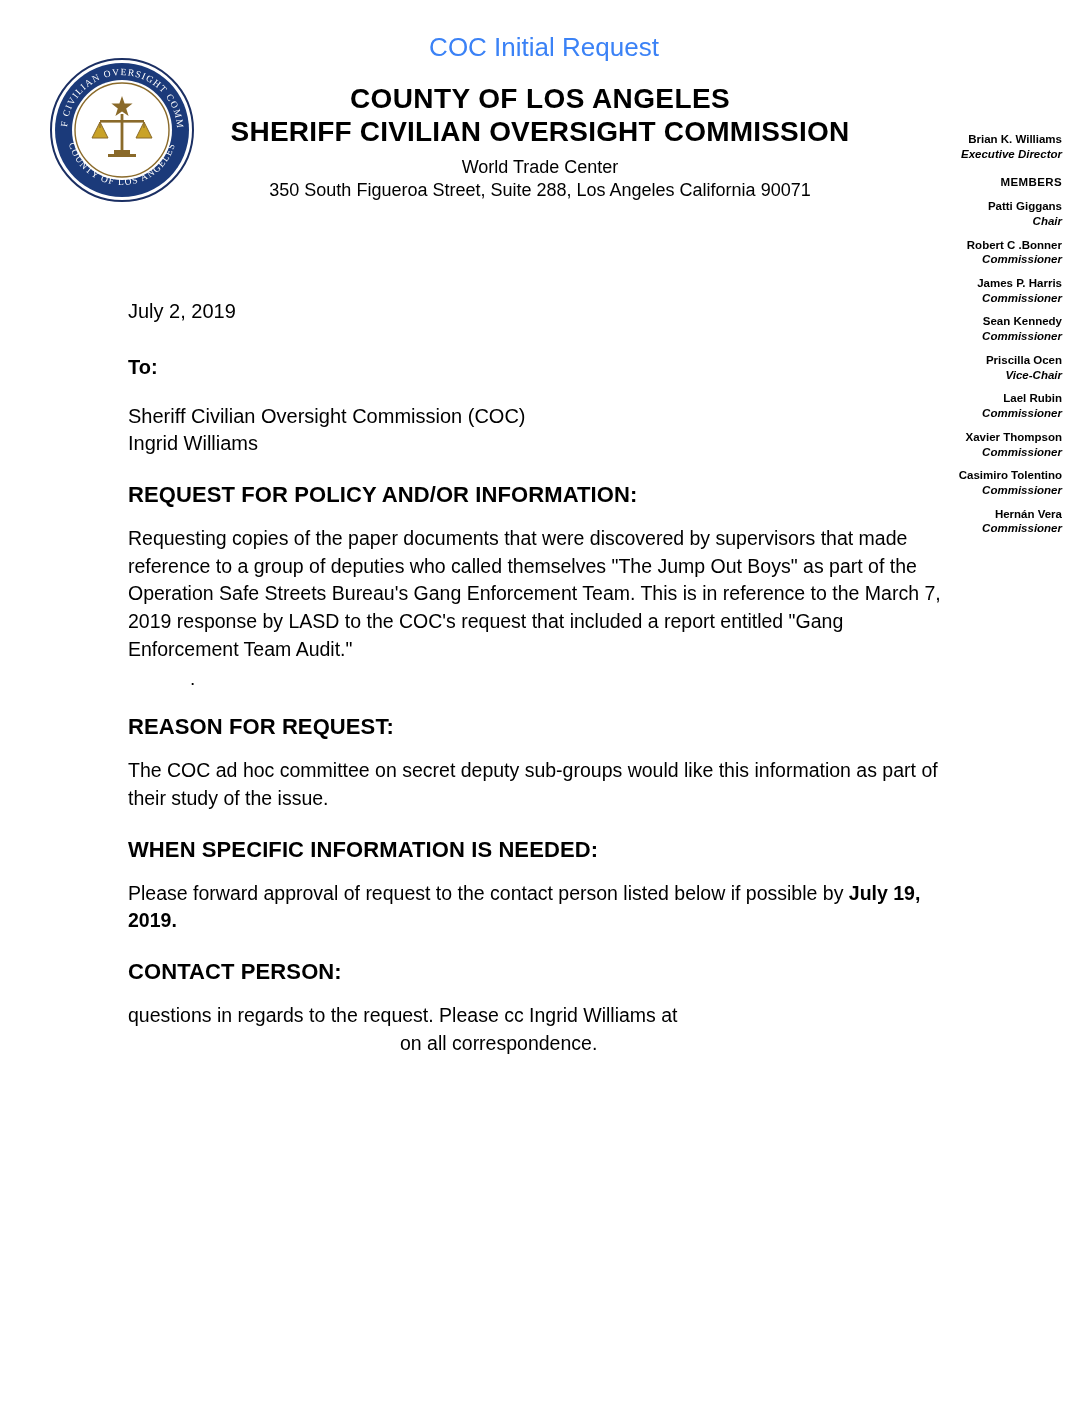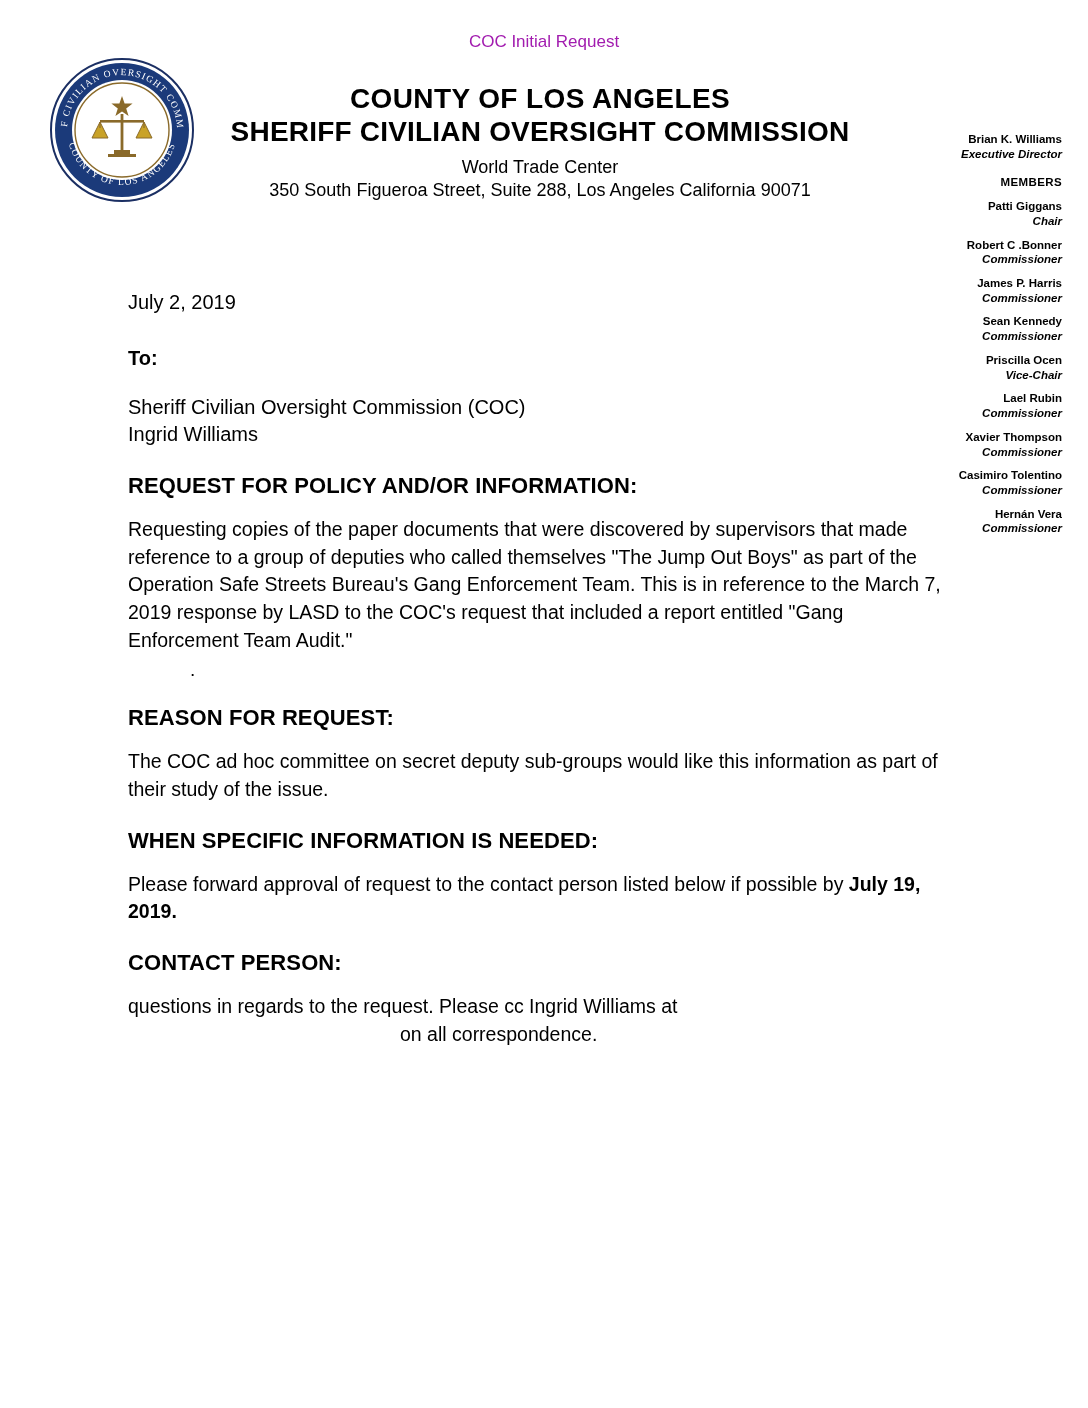--- a/index.html
+++ b/index.html
@@ -23,22 +23,22 @@
     background: #ffffff;
   }
 
   
   .doc-tag {
     position: absolute;
     top: 32px;
     left: 0;
     width: 1088px;
     text-align: center;
-    font-size: 17px;
-    color: #a21caf;
+    font-size: 26px;
+    color: #3b82f6;
     font-family: "Liberation Sans", sans-serif;
   }
 
   .seal {
     position: absolute;
     top: 56px;
     left: 48px;
     width: 148px;
     height: 148px;
   }
@@ -96,21 +96,21 @@
     font-weight: bold;
     letter-spacing: 0.4px;
     margin-bottom: 9px;
     margin-top: 14px;
   }
 
   
   .body {
     position: absolute;
     left: 128px;
-    top: 289px;
+    top: 298px;
     width: 830px;
     font-size: 19px;
     line-height: 1.32;
   }
   .date {
     font-size: 20px;
     margin-bottom: 30px;
   }
   .addr-row {
     display: flex;

